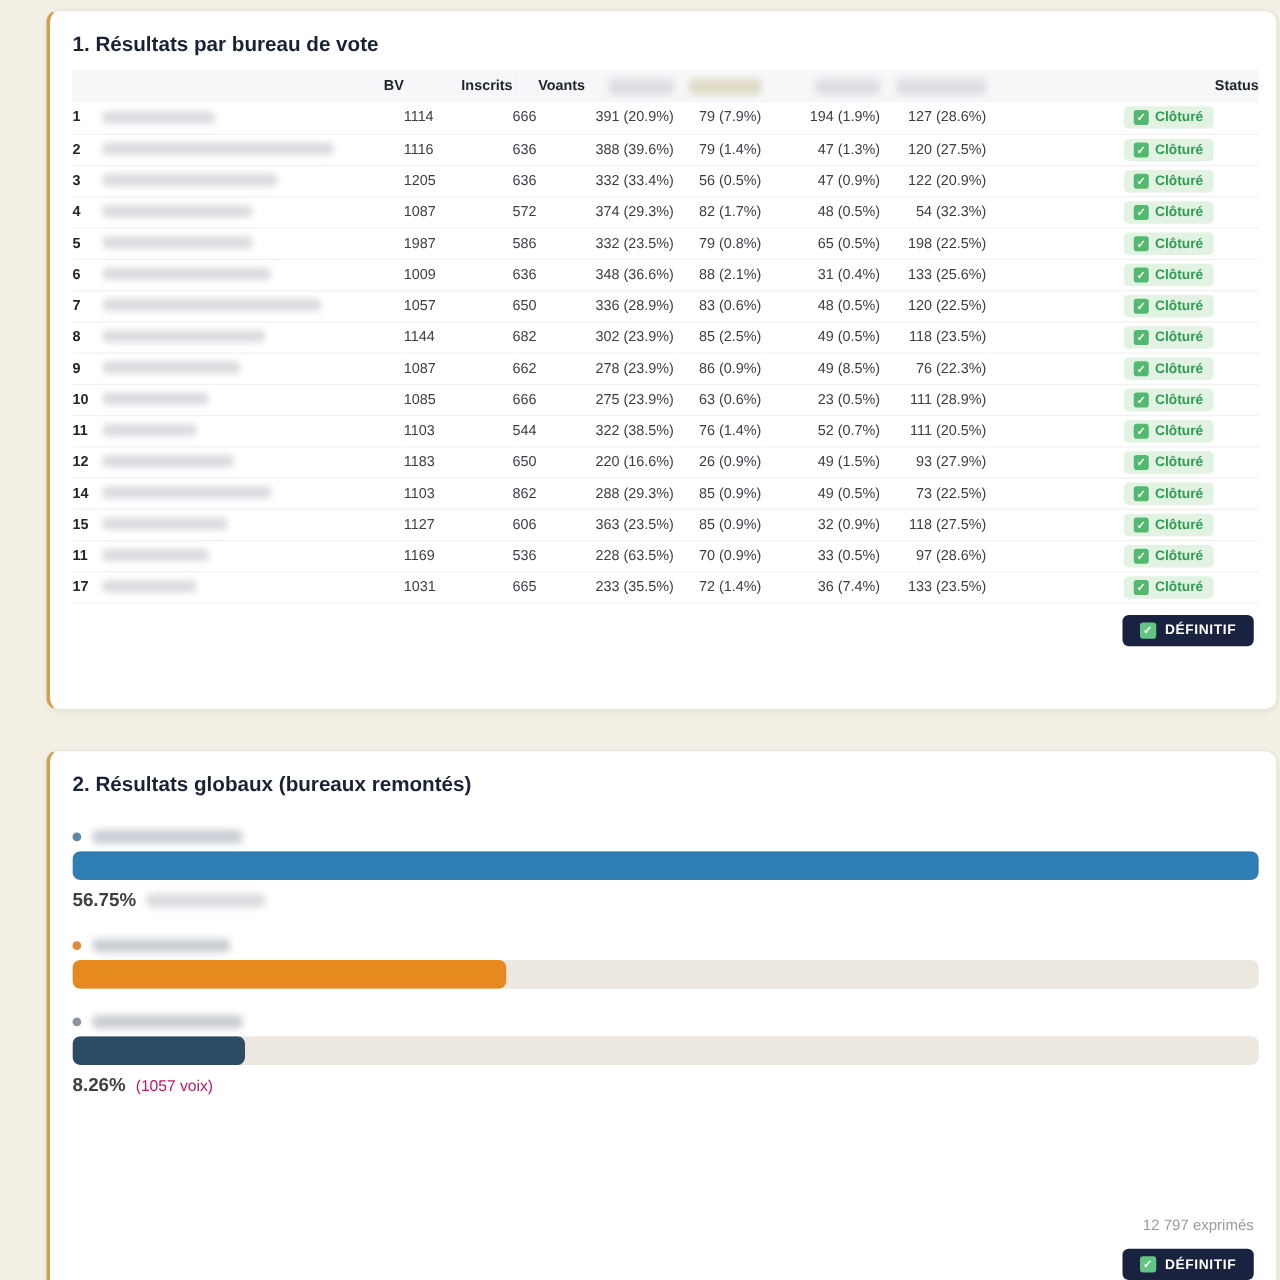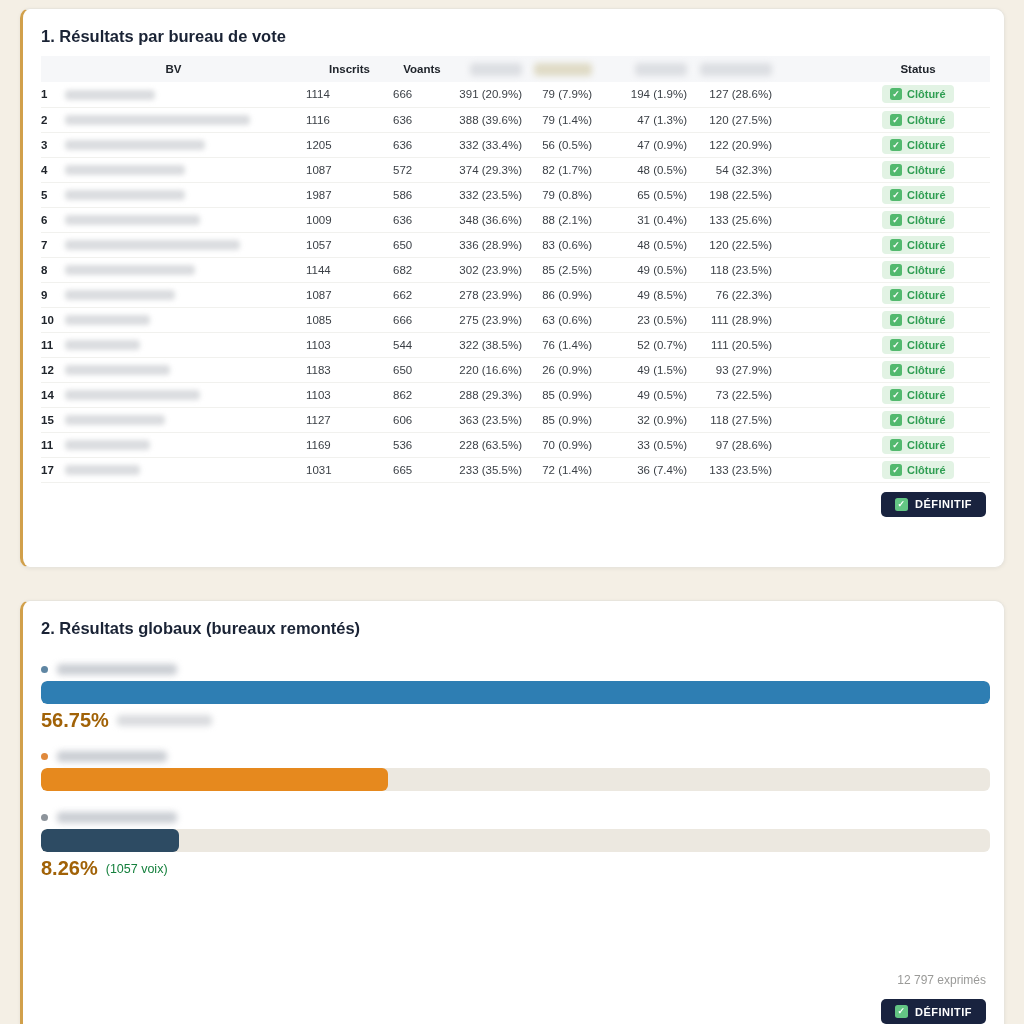--- a/index.html
+++ b/index.html
@@ -3,38 +3,38 @@
 <meta charset="utf-8">
 <style>
   * { box-sizing: border-box; margin: 0; padding: 0; }
   html, body {
     width: 1024px; height: 1024px; overflow: hidden;
     background: #f4efe5;
     font-family: "Liberation Sans", sans-serif;
     color: #3a3f45;
   }
   .card {
-    position: absolute; left: 20px; width: 985px;
+    position: absolute; left: 37px; width: 985px;
     background: #ffffff;
     border: 1px solid #e8e5dd;
     border-left: 3px solid #d1a04b;
     border-radius: 10px;
     box-shadow: 0 1px 4px rgba(0,0,0,.06);
     padding: 0 18px;
   }
   #card1 { top: 8px; height: 560px; }
   #card2 { top: 600px; height: 440px; }
   .card-title {
     margin-top: 18px;
     font-size: 16.5px; font-weight: bold; color: #1a2335;
   }
   
   table { width: 949px; border-collapse: collapse; table-layout: fixed; margin-top: 10px; font-size: 11.5px; }
   thead tr { background: #f6f7f9; height: 26px; }
-  th { font-weight: bold; color: #20252c; text-align: center; }
+  th { font-weight: bold; color: #20252c; text-align: right; }
   tbody tr { height: 25px; border-bottom: 1px solid #f1f1ee; }
   td { vertical-align: middle; }
   .bv { font-weight: bold; color: #20252c; }
   .num, th.num { text-align: right; padding-right: 4px; }
   .c-status-th { padding-left: 70px; }
   .c-status-td { padding-left: 106px; }
   
   .blur-chip { display: inline-block; border-radius: 4px; vertical-align: middle; }
   .name-chip { height: 10px; background: #c2c5ca; filter: blur(2.5px); opacity: .6; }
   .pill-chip { height: 13px; background: #c7cad0; filter: blur(3px); opacity: .55; }
@@ -69,22 +69,22 @@
   }
   .actions1 { text-align: right; margin-top: 9px; }
   
   #bars { margin-top: 26px; }
   .bar-group { margin-bottom: 21px; }
   .legend { display: flex; align-items: center; gap: 9px; margin-bottom: 6px; height: 11px; }
   .dot { width: 7px; height: 7px; border-radius: 50%; display: inline-block; }
   .track { width: 949px; height: 23px; border-radius: 6px; background: #ece8e0; overflow: hidden; margin-bottom: 7px; }
   .fill { height: 100%; border-radius: 6px; }
   .val-line { display: flex; align-items: center; height: 19px; }
-  .pct { font-size: 20px; font-weight: bold; color: #a16207; }
-  .votes-text { font-size: 12.5px; color: #15803d; margin-left: 8px; }
+  .pct { font-size: 15px; font-weight: bold; color: #404040; }
+  .votes-text { font-size: 12.5px; color: #be185d; margin-left: 8px; }
   .exprimes {
     position: absolute; right: 18px; top: 372px;
     font-size: 12px; color: #9a9a98;
   }
   .actions2 { position: absolute; right: 18px; top: 398px; }
 </style>
 </head>
 <body>
 
 <div class="card" id="card1">

